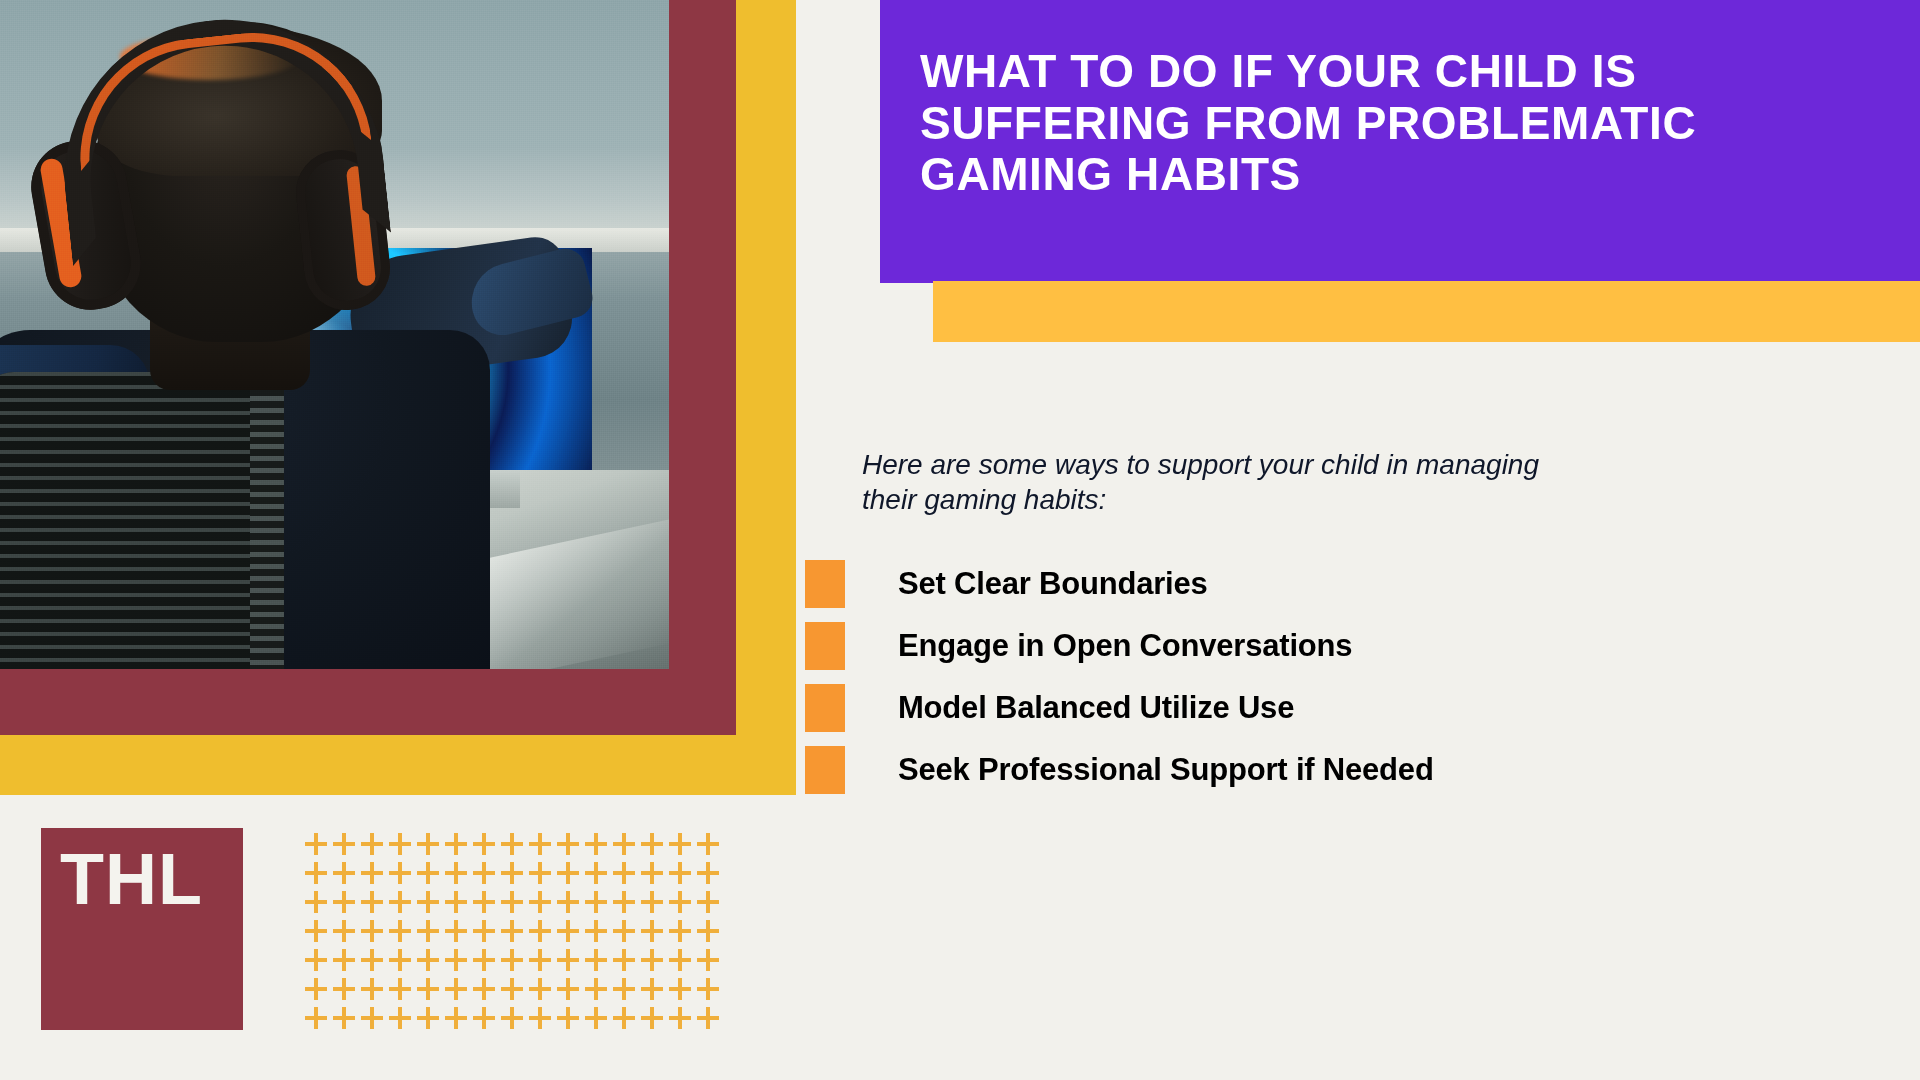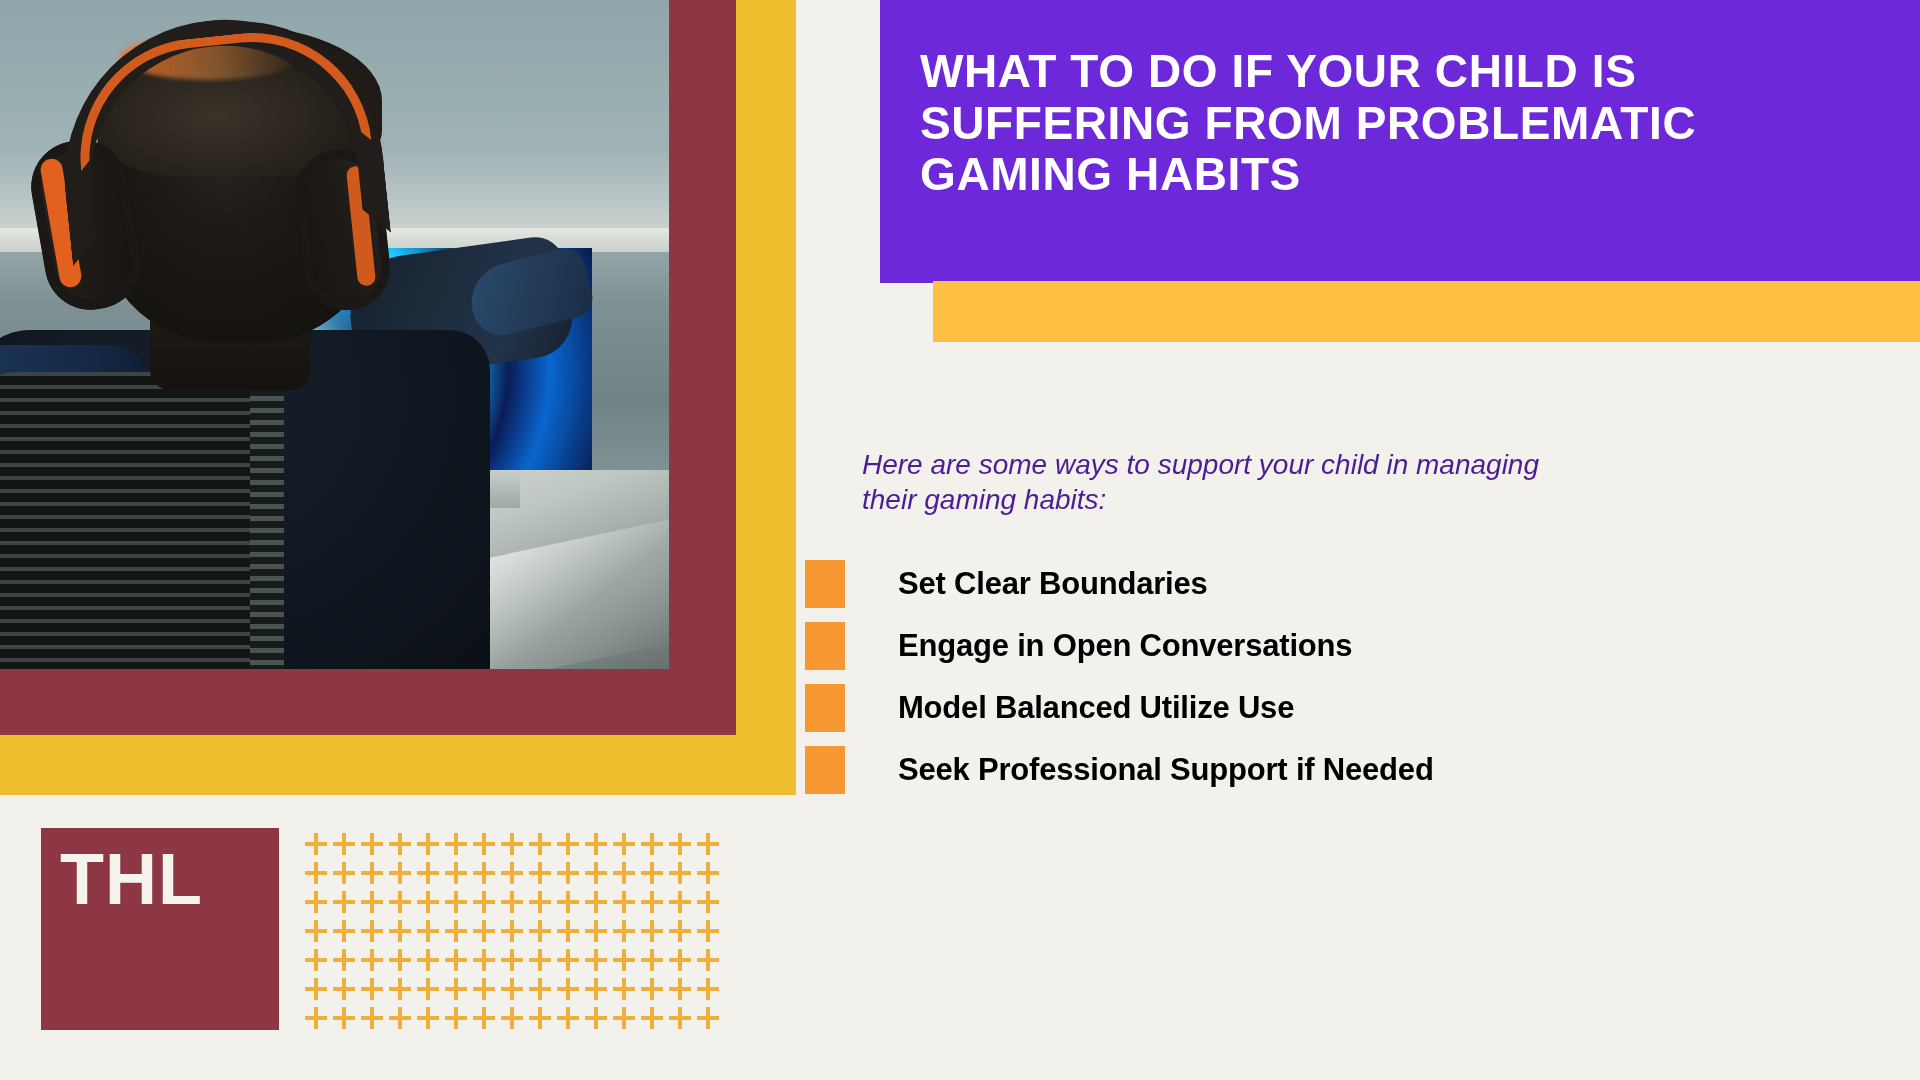--- a/index.html
+++ b/index.html
@@ -206,21 +206,20 @@
   }
 
   
   #logo-box {
     position: absolute;
     left: 41px;
     top: 828px;
     width: 202px;
     height: 202px;
     background: #8E3744;
-    padding-left: 36px;
   }
   #logo-text {
     position: absolute;
     left: 19px;
     top: 15px;
     color: #F4F3EE;
     font-family: "Liberation Sans", sans-serif;
     font-weight: bold;
     font-size: 72px;
     letter-spacing: 1px;
@@ -285,21 +284,21 @@
     height: 61px;
     background: #FFBF42;
   }
 
   
   #intro-text {
     position: absolute;
     left: 862px;
     top: 447px;
     width: 700px;
-    color: #4c1d95;
+    color: #0f172a;
     font-family: "Liberation Sans", sans-serif;
     font-style: italic;
     font-size: 28px;
     line-height: 1.26;
   }
   #list {
     position: absolute;
     left: 805px;
     top: 553px;
     width: 1000px;

